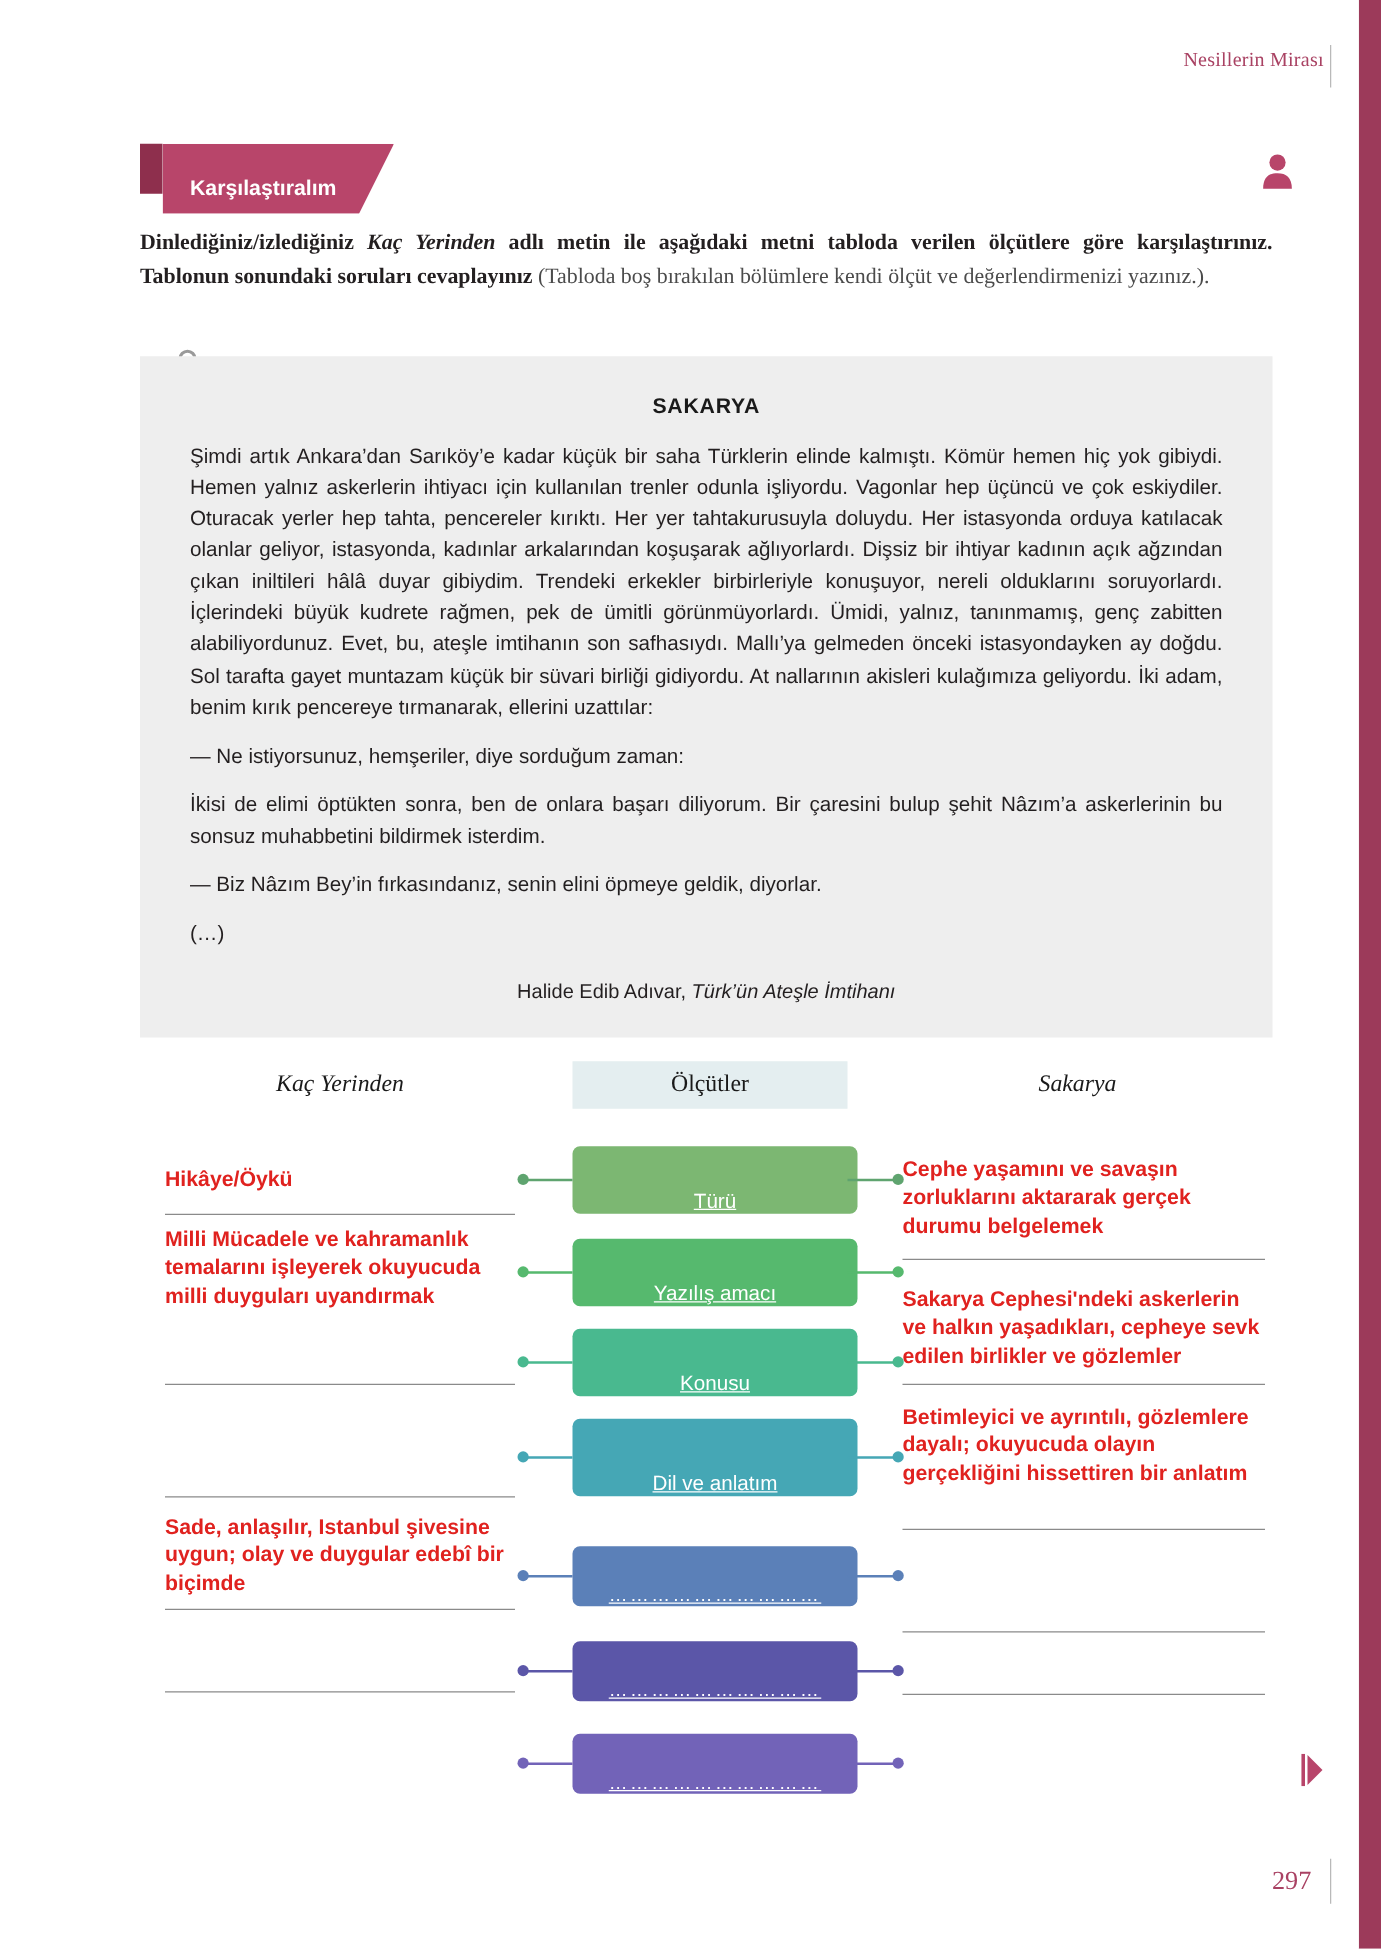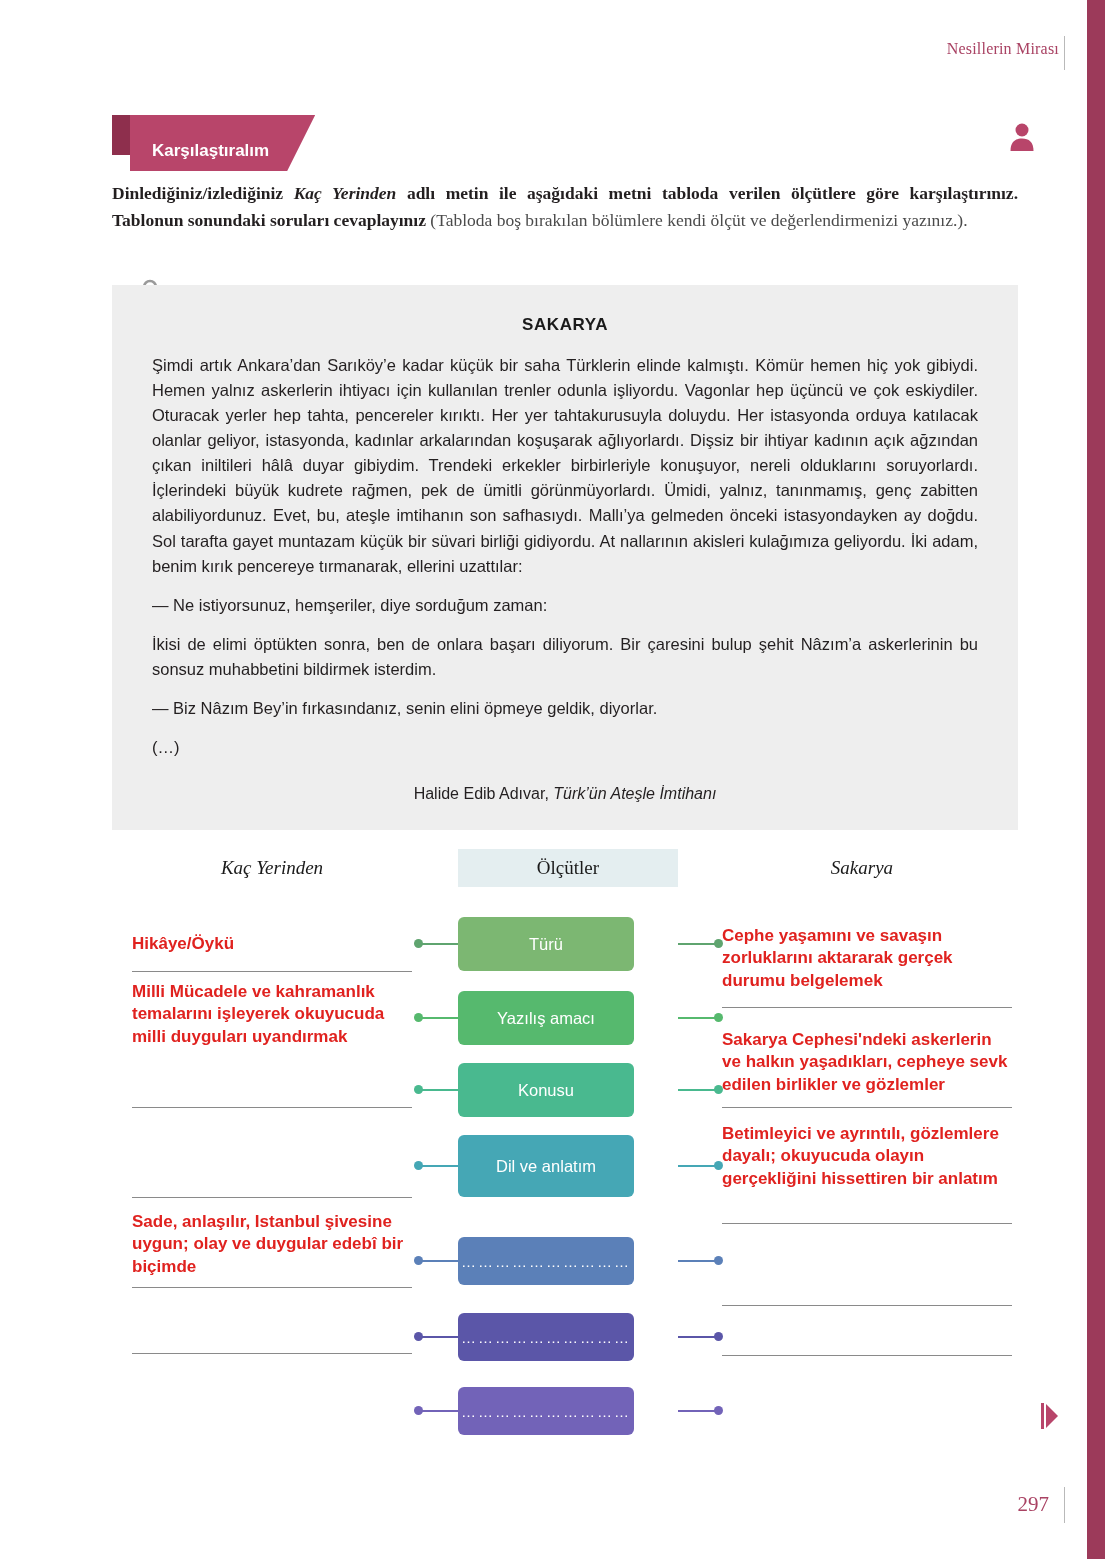--- a/index.html
+++ b/index.html
@@ -172,29 +172,30 @@
     background: #e4eef0;
     padding: 8px 0;
     font-style: normal;
     font-size: 19px;
   }
   .col-head.right { left: 610px; top: 12px; width: 280px; }
 
   .node {
     position: absolute;
     left: 346px;
-    width: 176px;
+    width: 228px;
     border-radius: 6px;
     color: #ffffff;
     font-size: 16.5px;
     text-align: center;
     display: flex;
-    align-items: center;
+    align-items: flex-end;
     justify-content: center;
     box-sizing: border-box;
+    text-decoration: underline;
   }
   .dots {
     color: #ffffff;
     letter-spacing: 2px;
     font-size: 15px;
   }
 
   .connector {
     position: absolute;
     height: 2px;

